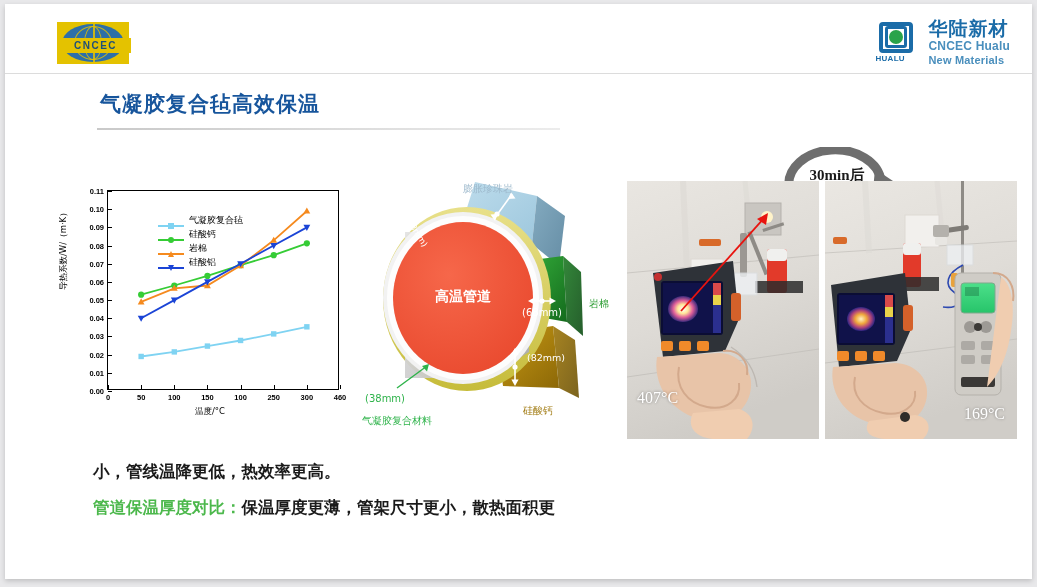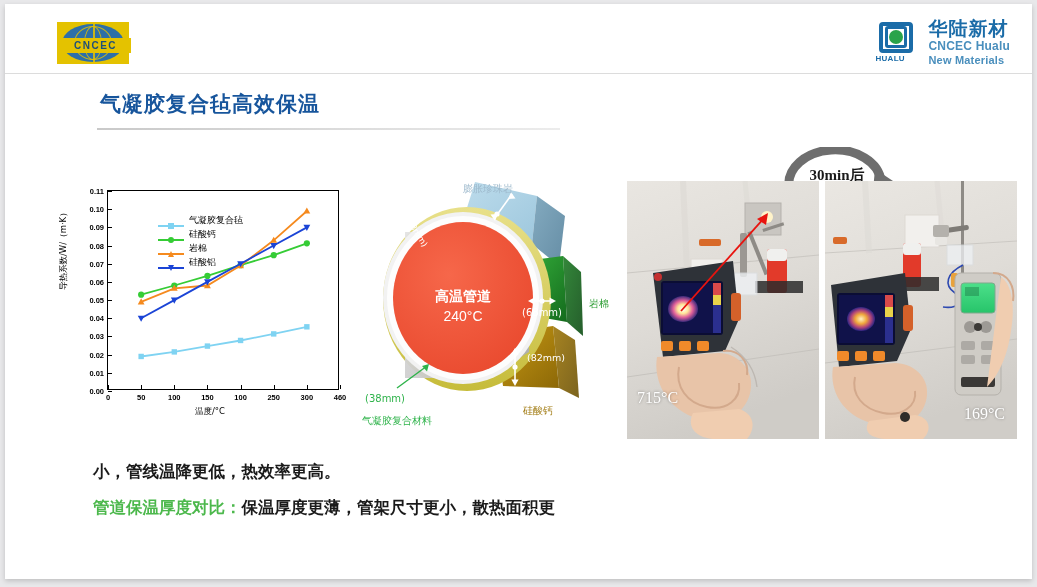--- a/index.html
+++ b/index.html
@@ -395,21 +395,20 @@
     <div class="dlabel" style="left:155px; top:133px; color:#ffffff; font-size:10px;">(68mm)</div>
 
     <div class="dlabel" style="left:156px; top:230px; color:#a07a10;">硅酸钙</div>
     <div class="dlabel" style="left:160px; top:178px; color:#ffffff; font-size:9.5px;">(82mm)</div>
 
     <div class="dlabel" style="left:-2px; top:219px; color:#2eb34a;">(38mm)</div>
     <div class="dlabel" style="left:-5px; top:240px; color:#2eb34a;">气凝胶复合材料</div>
 
     <div style="position:absolute; left:34px; top:84px; width:124px; text-align:center; color:#fff; line-height:1.45;margin-top:28px;">
       <div style="font-size:14px;font-weight:bold;font-family:'DejaVu Sans',sans-serif;">高温管道</div>
-      <div style="font-size:14px;font-family:'Liberation Sans',sans-serif;">240°C</div>
     </div>
   </div>
 
   <div class="arrow-wrap">
     <svg width="120" height="42" viewBox="0 0 120 42">
       <path d="M12,40 A46,34 0 0 1 104,34" stroke="#6e6e6e" stroke-width="9" fill="none" stroke-linecap="butt"></path>
       <path d="M98,22 L116,34 L96,44 Z" fill="#6e6e6e"></path>
     </svg>
     <div class="arrow-txt">30min后</div>
   </div>
@@ -465,21 +464,21 @@
 
         <path d="M30,176 C26,200 40,226 66,236 C96,248 122,232 124,206 C126,188 110,172 92,172 Z" fill="#e8c4a8"></path>
         <path d="M52,186 C48,206 60,222 80,226 C100,230 114,218 112,202" fill="none" stroke="#d3a98c" stroke-width="2"></path>
         <path d="M66,232 C60,244 66,256 86,258 L120,258 C130,246 126,232 112,228 Z" fill="#f0cdb0"></path>
         <path d="M96,170 C112,168 122,180 120,194" fill="none" stroke="#d3a98c" stroke-width="2"></path>
 
         <path d="M54,130 L138,36" stroke="#e8140f" stroke-width="1.8" fill="none"></path>
         <path d="M141,32 l-2,12 l-9,-6 z" fill="#e8140f"></path>
         <path d="M104,166 C120,176 128,190 130,206" stroke="#bdb8b2" stroke-width="1.4" fill="none"></path>
       </svg>
-      <div class="ptemp" style="left:10px; bottom:32px;">715°C</div>
+      <div class="ptemp" style="left:10px; bottom:32px;">407°C</div>
     </div>
 
     <div class="photo right">
       <svg width="192" height="258" viewBox="0 0 192 258">
         <defs>
           <linearGradient id="flr2" x1="0" y1="0" x2="0.3" y2="1">
             <stop offset="0%" stop-color="#eae7e2"></stop>
               <stop offset="55%" stop-color="#dfdcd7"></stop>
             <stop offset="100%" stop-color="#d0cdc8"></stop>
           </linearGradient>

